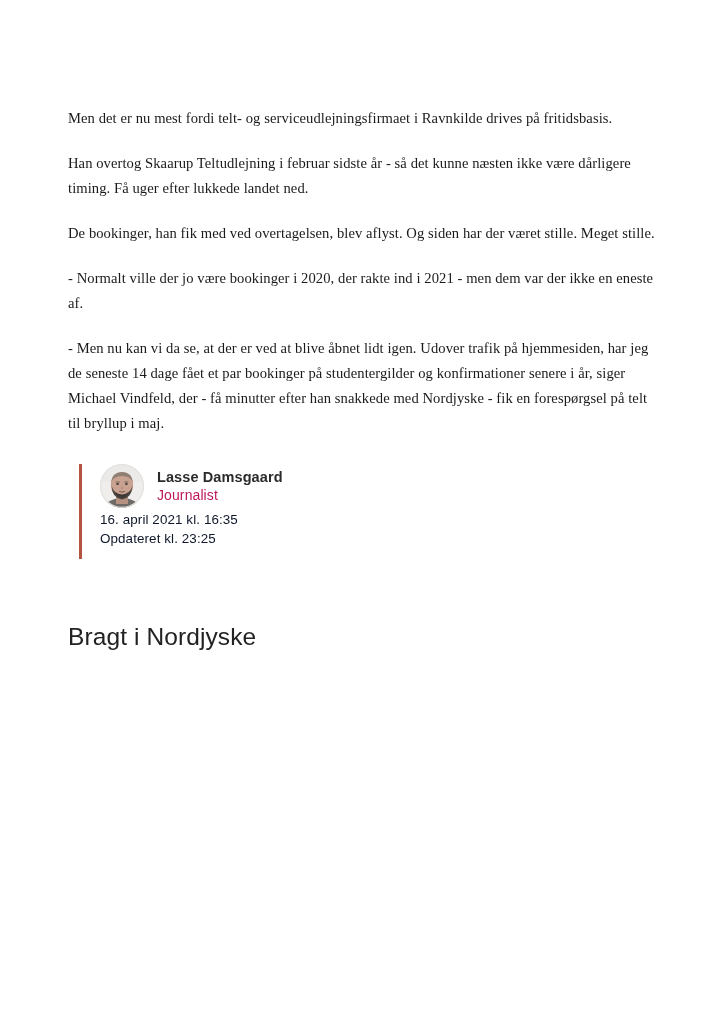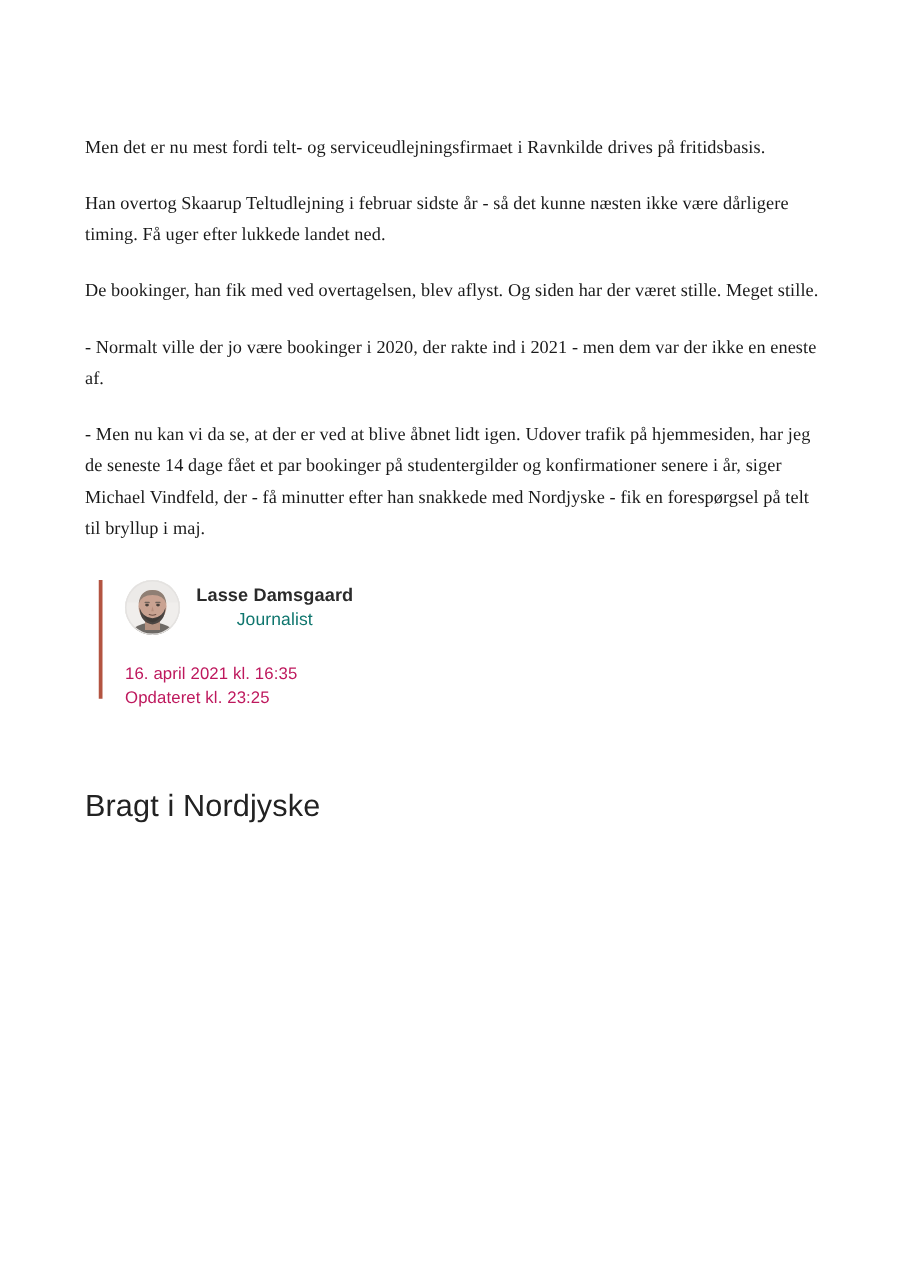--- a/index.html
+++ b/index.html
@@ -59,21 +59,20 @@
     top: 2px;
     width: 3px;
     height: 95px;
     background: #b35441;
   }
   .byline-head {
     display: flex;
     align-items: center;
     gap: 13px;
     height: 48px;
-    text-align: center;
   }
   .avatar {
     width: 44px;
     height: 44px;
     border-radius: 50%;
     flex: 0 0 44px;
     position: relative;
     overflow: hidden;
     background: #e9e7e4;
     box-shadow: 0 0 0 1px #e2e0de inset;
@@ -91,29 +90,28 @@
     font-size: 14.5px;
     font-weight: 700;
     color: #2b2b2b;
     letter-spacing: 0.1px;
     margin-bottom: 4px;
   }
   .author-role {
     font-family: "Liberation Sans", "DejaVu Sans", sans-serif;
     font-size: 14px;
     font-weight: 400;
-    color: #0f766e;
+    color: #be185d;
     letter-spacing: 0.1px;
   }
 
   .byline-dates {
-    margin-top: 19px;
     font-family: "Liberation Sans", "DejaVu Sans", sans-serif;
     font-size: 13.4px;
-    color: #be185d;
+    color: #0f172a;
     line-height: 19px;
     letter-spacing: 0.1px;
   }
   .byline-dates div { white-space: nowrap; }
 
   
   .section-heading {
     margin-top: 64px;
     margin-left: 0px;
     font-family: "Liberation Sans", "DejaVu Sans", sans-serif;

